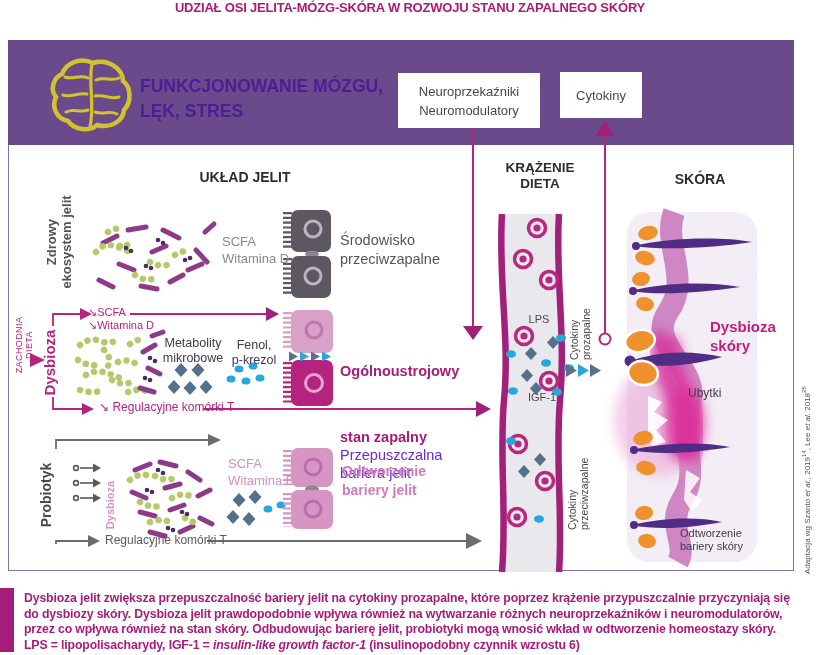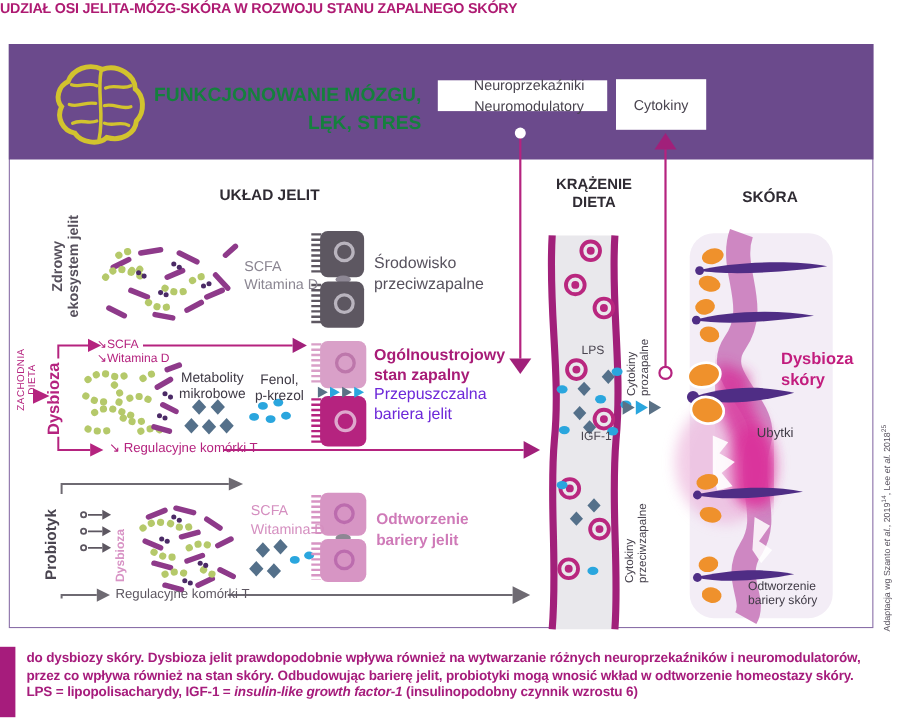--- a/index.html
+++ b/index.html
@@ -2,46 +2,46 @@
 <html><head>
 <meta charset="utf-8">
 <style>
   html,body{margin:0;padding:0;background:#fff;}
   #page{position:relative;width:820px;height:655px;background:#fff;overflow:hidden;
         font-family:"Liberation Sans",sans-serif;}
   .abs{position:absolute;}
   .rot{transform:rotate(-90deg);transform-origin:0 0;}
   .ctr{text-align:center;}
   .z1{z-index:1}.z2{z-index:2}.z3{z-index:3}
-  #main-title{left:0;top:8;width:820px;text-align:left;font-weight:bold;font-size:13px;
+  #main-title{left:0;top:8;width:820px;text-align:center;font-weight:bold;font-size:13px;
       color:#ae1a72;letter-spacing:-.2px;}
   #frame{left:8px;top:40px;width:786px;height:531px;border:1.5px solid #8a6fa8;background:#fff;box-sizing:border-box;}
   #band{left:8px;top:40px;width:786px;height:105px;background:#6b4a8c;}
-  #brain-title{left:140px;top:74px;color:#15803d;font-weight:bold;font-size:17.5px;line-height:25px;text-align:right;}
+  #brain-title{left:140px;top:74px;color:#4c1d95;font-weight:bold;font-size:17.5px;line-height:25px;}
   .wbox{background:#fff;color:#4a4550;font-size:13px;line-height:19px;display:flex;
         align-items:center;justify-content:center;text-align:center;}
-  #neuro-box{left:398px;top:73px;width:142px;height:28px;padding-left:12px;}
+  #neuro-box{left:398px;top:73px;width:142px;height:55px;}
   #cyto-box{left:560px;top:72px;width:82px;height:46px;}
   .colhead{font-weight:bold;color:#2f2b33;font-size:14px;line-height:16px;}
   #col-gut{left:165px;top:169px;width:160px;}
   #col-blood{left:495px;top:160px;width:90px;font-size:13.5px;}
   #col-skin{left:655px;top:171px;width:90px;}
   #lbl-zdrowy{left:44px;top:298px;width:112px;font-weight:bold;font-size:13px;line-height:15px;color:#56505c;}
   #lbl-scfa-healthy{left:222px;top:233px;font-size:13px;line-height:17px;color:#8b8692;}
   #lbl-srodowisko{left:340px;top:231px;font-size:14.5px;line-height:19px;color:#57525e;}
   #lbl-zachodnia{left:14px;top:385px;width:80px;font-size:9px;letter-spacing:.4px;color:#b5237f;}
   #lbl-dysbioza{left:41px;top:400px;width:75px;font-weight:bold;font-size:15px;color:#b5237f;}
   .mag-sm{font-size:11px;color:#b5237f;}
   #lbl-scfa-down{left:88px;top:306px;}
   #lbl-witd-down{left:88px;top:319px;}
   #lbl-metabolity{left:158px;top:336px;width:70px;font-size:12.5px;line-height:15px;color:#3f3a45;}
   #lbl-fenol{left:228px;top:338px;width:52px;font-size:12.5px;line-height:15px;color:#3f3a45;}
   #lbl-treg1{left:99px;top:400px;font-size:12px;color:#b5237f;}
   #lbl-outcome2{left:340px;top:314px;font-size:14.5px;line-height:18px;}
-  #lbl-outcome2 .b{font-weight:bold;color:#a81c77;}
+  #lbl-outcome2 .b{font-weight:bold;color:#a81c77;margin-top:48px;}
   #lbl-outcome2 .p{color:#6d28d9;}
   #lbl-probiotyk{left:38px;top:545px;width:100px;font-weight:bold;font-size:14px;color:#4a4550;}
   #lbl-dysbioza-pink{left:104px;top:540px;width:70px;font-weight:bold;font-size:11px;color:#d893c5;}
   #lbl-scfa-prob{left:228px;top:455px;font-size:13px;line-height:17px;color:#d58fc0;}
   #lbl-treg2{left:105px;top:533px;font-size:12px;color:#5d5761;}
   #lbl-outcome3{left:342px;top:462px;font-weight:bold;font-size:14px;line-height:19px;color:#cf7ab8;}
   .vessel-lbl{font-size:11px;color:#4a4550;}
   #lbl-lps{left:522px;top:313px;width:34px;}
   #lbl-igf{left:520px;top:391px;width:44px;text-align:center;}
   .rot-vessel{font-size:10.5px;line-height:11.5px;color:#4a4550;}
@@ -467,18 +467,19 @@
     <div>Odtworzenie</div>
       <div>bariery skóry</div>
   </div>
 
   <div id="attribution" class="abs z3 rot">
     <span>Adaptacja wg Szanto </span><span class="it">et al.</span><span>, 2019</span><sup>14</sup><span>, Lee </span><span class="it">et al.</span><span> 2018</span><sup>25</sup>
   </div>
 
   <div id="summary-bar" class="abs z3"></div>
   <div id="summary" class="abs z3">
+    <div>Dysbioza jelit zwiększa przepuszczalność bariery jelit na cytokiny prozapalne, które poprzez krążenie przypuszczalnie przyczyniają się</div>
     <div>do dysbiozy skóry. Dysbioza jelit prawdopodobnie wpływa również na wytwarzanie różnych neuroprzekaźników i neuromodulatorów,</div>
     <div>przez co wpływa również na stan skóry. Odbudowując barierę jelit, probiotyki mogą wnosić wkład w odtworzenie homeostazy skóry.</div>
     <div><span>LPS = lipopolisacharydy, IGF-1 = </span><span class="it">insulin-like growth factor-1</span><span> (insulinopodobny czynnik wzrostu 6)</span></div>
   </div>
 
 </div>
 
 </body></html>

